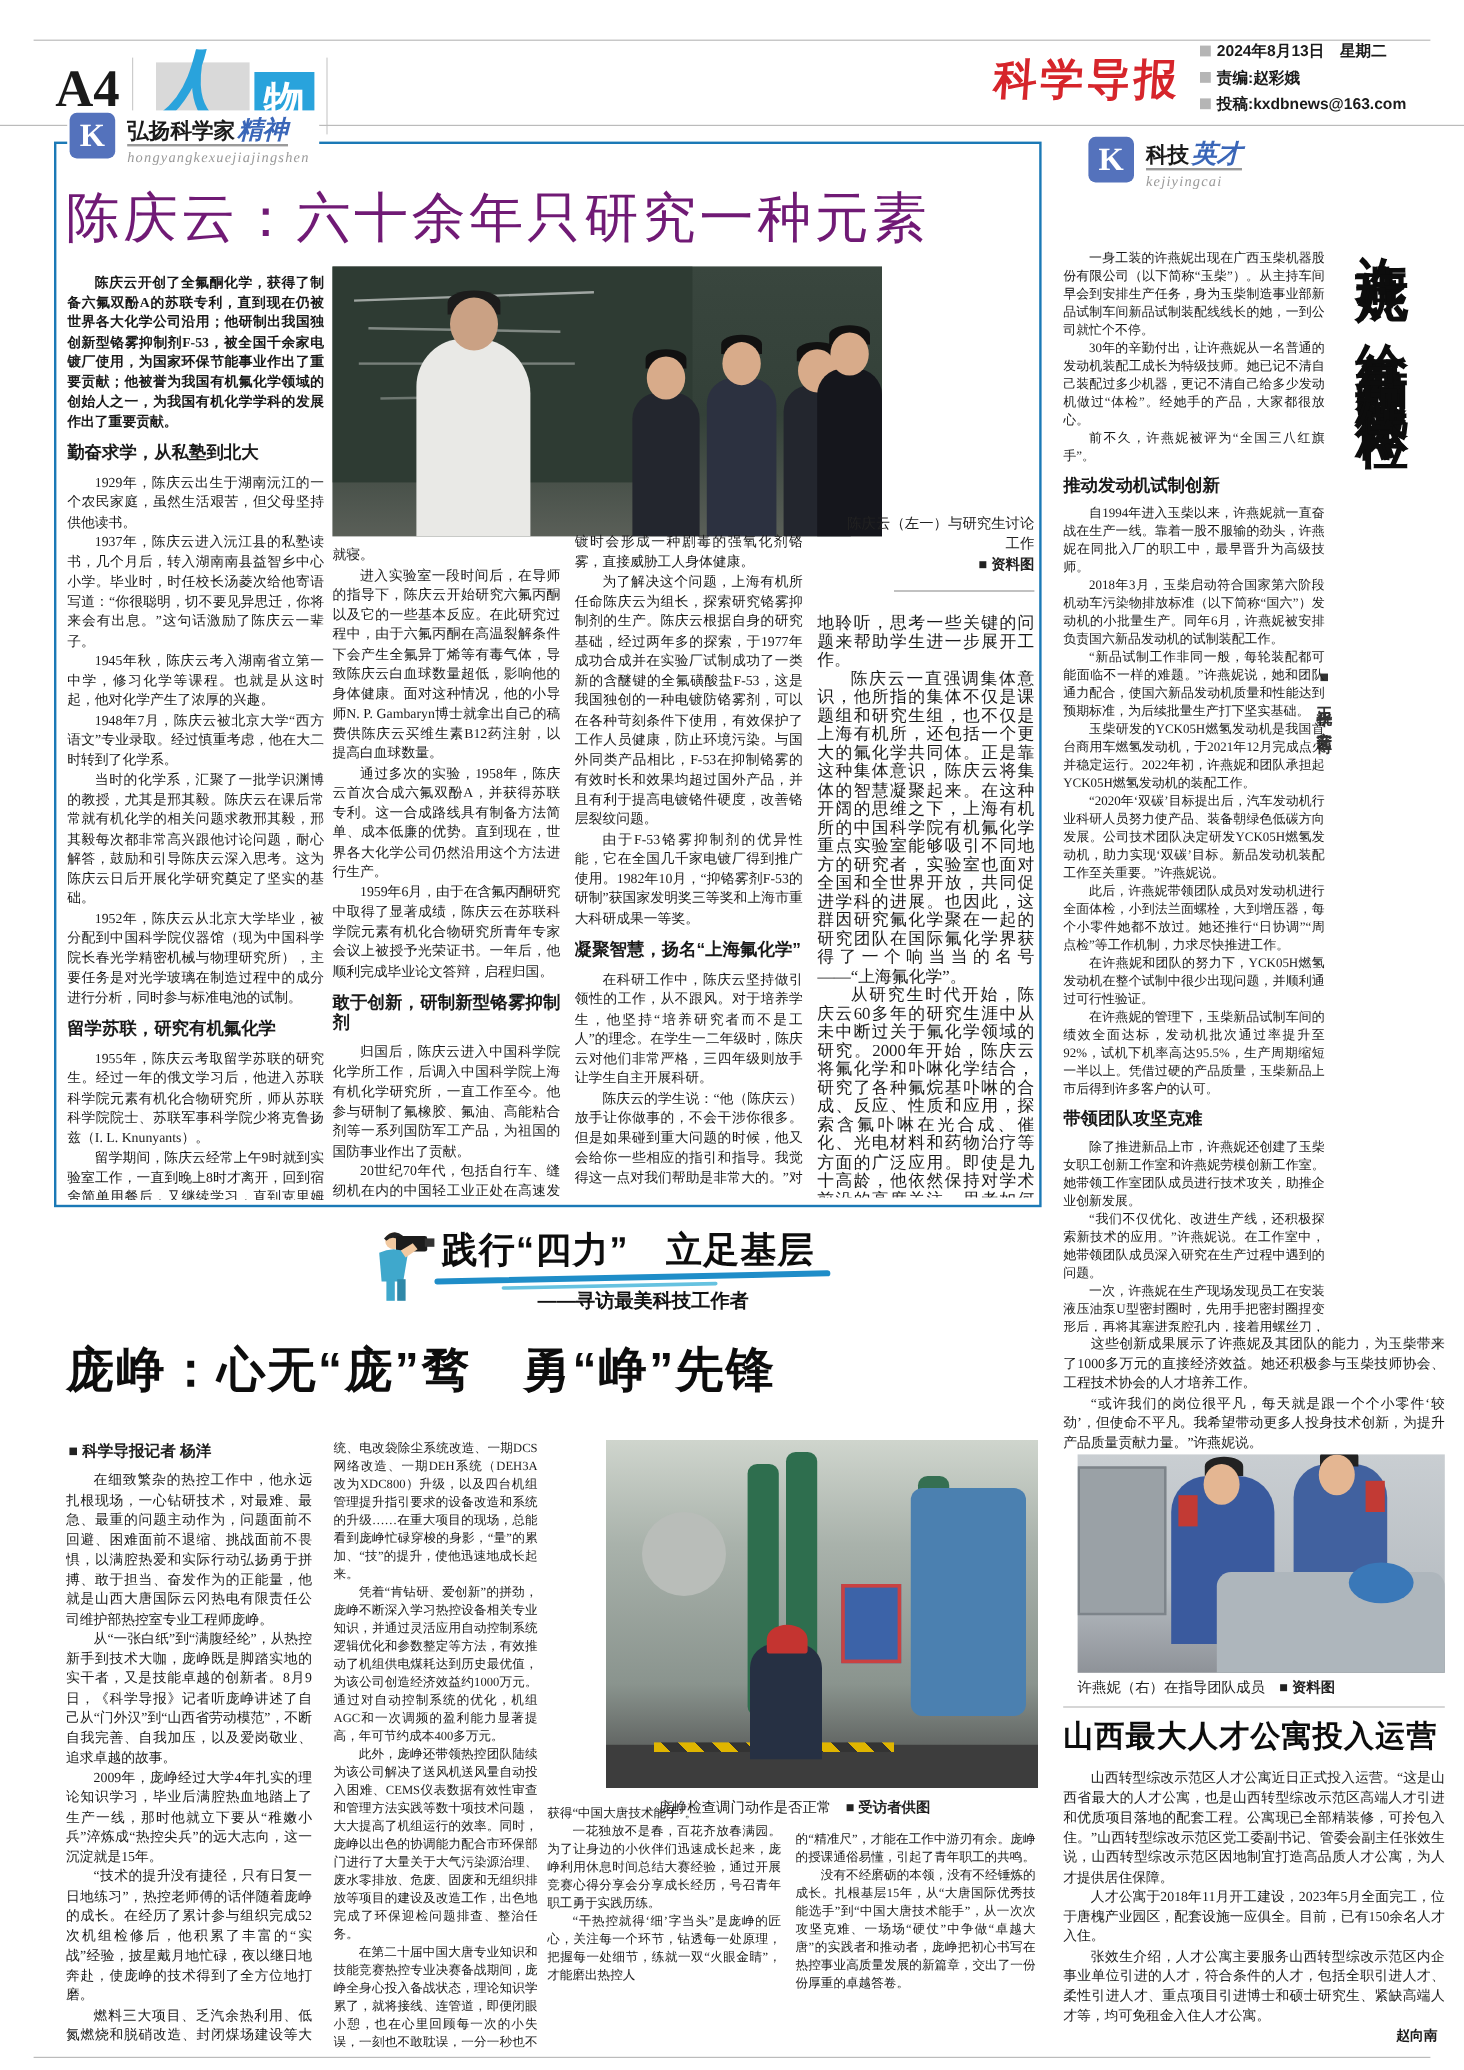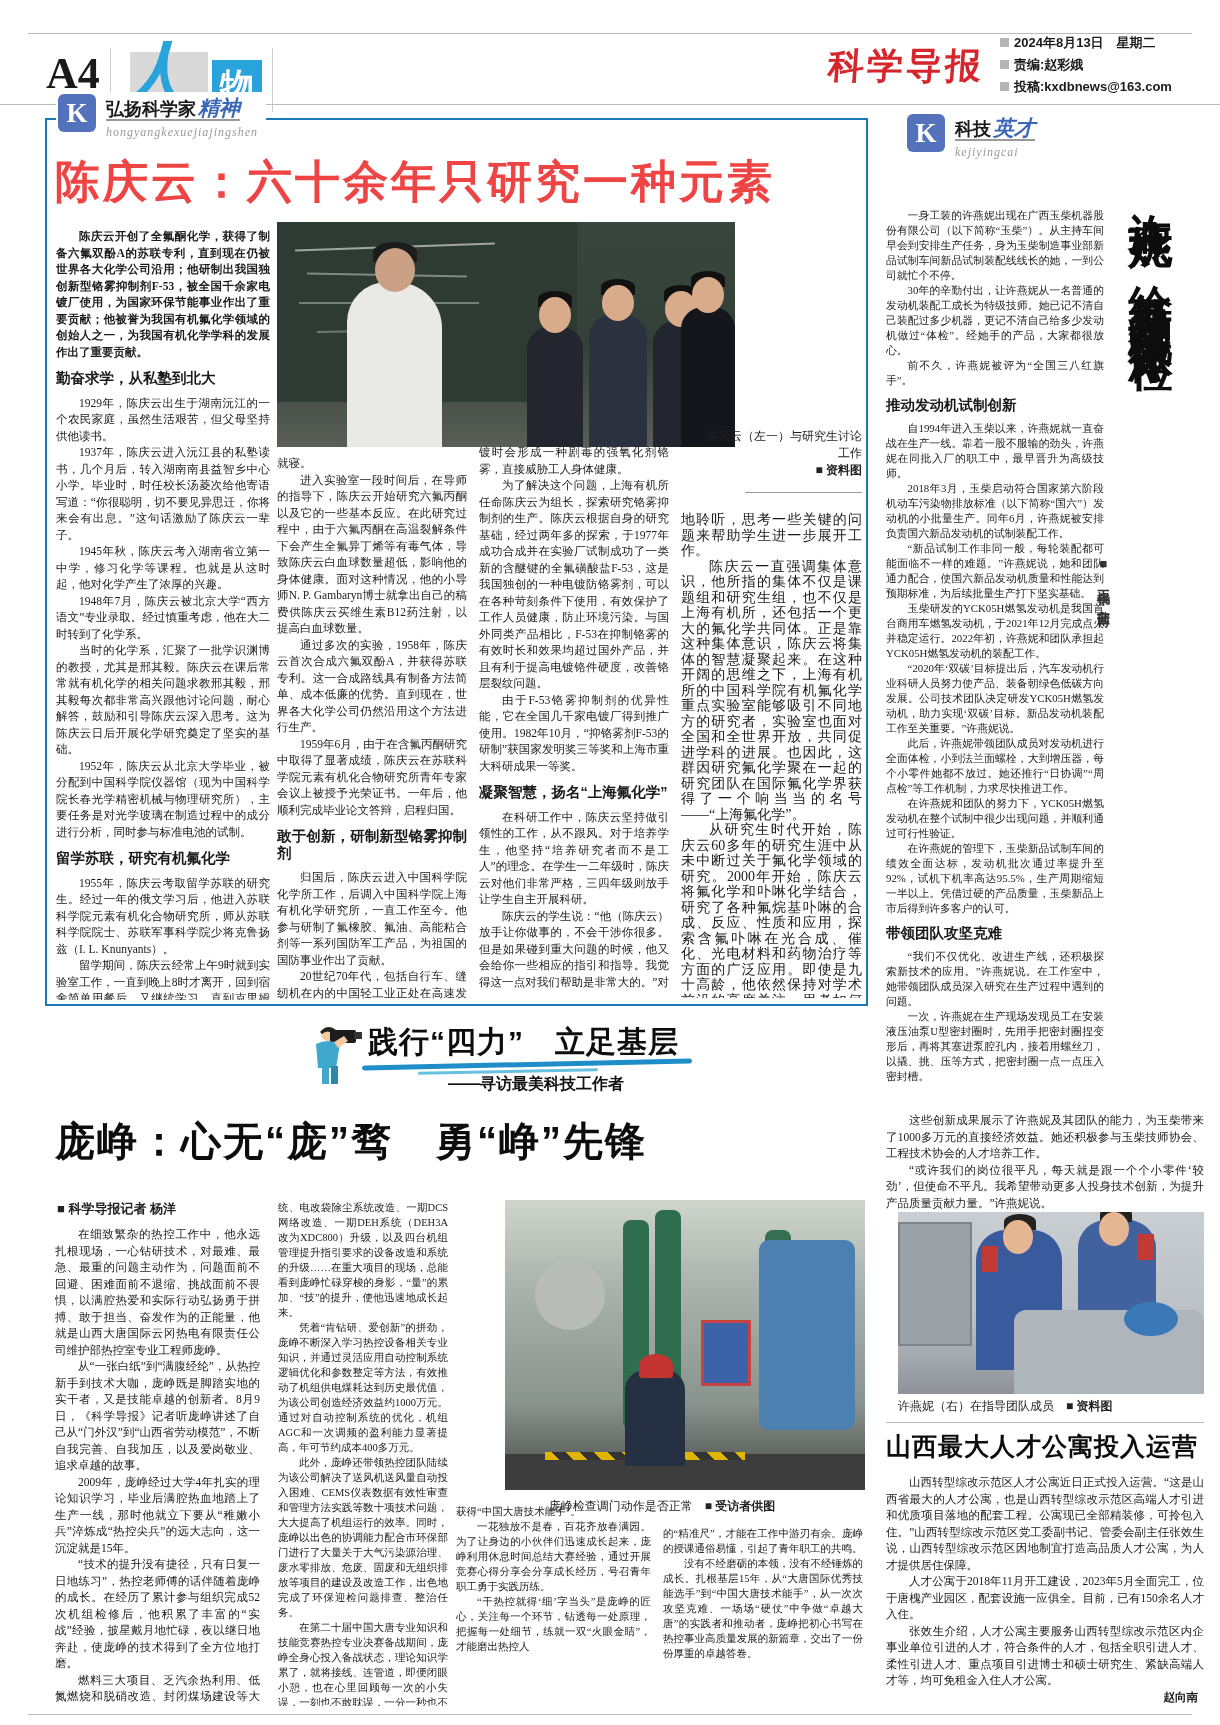--- a/index.html
+++ b/index.html
@@ -26,21 +26,21 @@
   .klogo{display:inline-block;vertical-align:top;width:38px;height:38px;background:#5472bc;border-radius:6px;
         color:#fff;font-family:"Liberation Serif",serif;font-weight:bold;font-size:27px;text-align:center;line-height:38px;}
   .kb-txt{display:inline-block;vertical-align:top;margin-left:6px;}
   .kb-row{border-bottom:2px solid #9a9a9a;padding-bottom:1px;white-space:nowrap;}
   .kb-black{font-family:"Liberation Sans",sans-serif;font-weight:900;font-size:18px;}
   .kb-blue{font-family:"Liberation Serif",serif;font-weight:900;font-style:italic;font-size:21px;color:#3a66b8;margin-left:2px;}
   .kb-pin{font-family:"Liberation Serif",serif;font-style:italic;font-size:12px;color:#999;letter-spacing:1px;}
   
   #a1box{left:45px;top:118px;width:823px;height:888px;border:2px solid #1b79b6;box-sizing:border-box;}
   #a1headline{left:55px;top:152px;width:810px;font-family:"Liberation Sans","DejaVu Sans",sans-serif;
-        font-weight:700;font-size:45px;letter-spacing:3px;z-index:4;color:#ef4444;
+        font-weight:400;font-size:45px;letter-spacing:3px;z-index:4;color:#701a75;
         text-shadow:-2px -2px 0 #fff,2px -2px 0 #fff,-2px 2px 0 #fff,2px 2px 0 #fff;}
   .col{position:absolute;overflow:hidden;text-align:justify;}
   .para{margin:0;text-indent:2em;}
   .para.cont{text-indent:0;}
   .para.lead{font-weight:bold;}
   .para.sign{text-align:right;font-weight:bold;text-indent:0;padding-right:6px;}
   .sub{font-family:"Liberation Sans","DejaVu Sans",sans-serif;font-size:14.5px;font-weight:900;
         margin:10px 0 8px 0;text-indent:0;}
   .fz115{font-size:11.5px;line-height:16.5px;}
   .fz11{font-size:14px;line-height:15.5px;}
@@ -220,20 +220,21 @@
       <h3 class="sub">推动发动机试制创新</h3>
       <p class="para">自1994年进入玉柴以来，许燕妮就一直奋战在生产一线。靠着一股不服输的劲头，许燕妮在同批入厂的职工中，最早晋升为高级技师。</p>
       <p class="para">2018年3月，玉柴启动符合国家第六阶段机动车污染物排放标准（以下简称“国六”）发动机的小批量生产。同年6月，许燕妮被安排负责国六新品发动机的试制装配工作。</p>
       <p class="para">“新品试制工作非同一般，每轮装配都可能面临不一样的难题。”许燕妮说，她和团队通力配合，使国六新品发动机质量和性能达到预期标准，为后续批量生产打下坚实基础。</p>
       <p class="para">玉柴研发的YCK05H燃氢发动机是我国首台商用车燃氢发动机，于2021年12月完成点火并稳定运行。2022年初，许燕妮和团队承担起YCK05H燃氢发动机的装配工作。</p>
       <p class="para">“2020年‘双碳’目标提出后，汽车发动机行业科研人员努力使产品、装备朝绿色低碳方向发展。公司技术团队决定研发YCK05H燃氢发动机，助力实现‘双碳’目标。新品发动机装配工作至关重要。”许燕妮说。</p>
       <p class="para">此后，许燕妮带领团队成员对发动机进行全面体检，小到法兰面螺栓，大到增压器，每个小零件她都不放过。她还推行“日协调”“周点检”等工作机制，力求尽快推进工作。</p>
       <p class="para">在许燕妮和团队的努力下，YCK05H燃氢发动机在整个试制中很少出现问题，并顺利通过可行性验证。</p>
       <p class="para">在许燕妮的管理下，玉柴新品试制车间的绩效全面达标，发动机批次通过率提升至92%，试机下机率高达95.5%，生产周期缩短一半以上。凭借过硬的产品质量，玉柴新品上市后得到许多客户的认可。</p>
       <h3 class="sub">带领团队攻坚克难</h3>
+      <p class="para">除了推进新品上市，许燕妮还创建了玉柴女职工创新工作室和许燕妮劳模创新工作室。她带领工作室团队成员进行技术攻关，助推企业创新发展。</p>
       <p class="para">“我们不仅优化、改进生产线，还积极探索新技术的应用。”许燕妮说。在工作室中，她带领团队成员深入研究在生产过程中遇到的问题。</p>
       <p class="para">一次，许燕妮在生产现场发现员工在安装液压油泵U型密封圈时，先用手把密封圈捏变形后，再将其塞进泵腔孔内，接着用螺丝刀，以撬、挑、压等方式，把密封圈一点一点压入密封槽。</p>
     </div>
   <div class="col fz115" style="left:886px;top:1112px;width:318px;height:98px;">
       <p class="para">这些创新成果展示了许燕妮及其团队的能力，为玉柴带来了1000多万元的直接经济效益。她还积极参与玉柴技师协会、工程技术协会的人才培养工作。</p>
       <p class="para">“或许我们的岗位很平凡，每天就是跟一个个小零件‘较劲’，但使命不平凡。我希望带动更多人投身技术创新，为提升产品质量贡献力量。”许燕妮说。</p>
     </div>
 
   <div class="photo" id="a2photo">
     <div class="shelf"></div>

